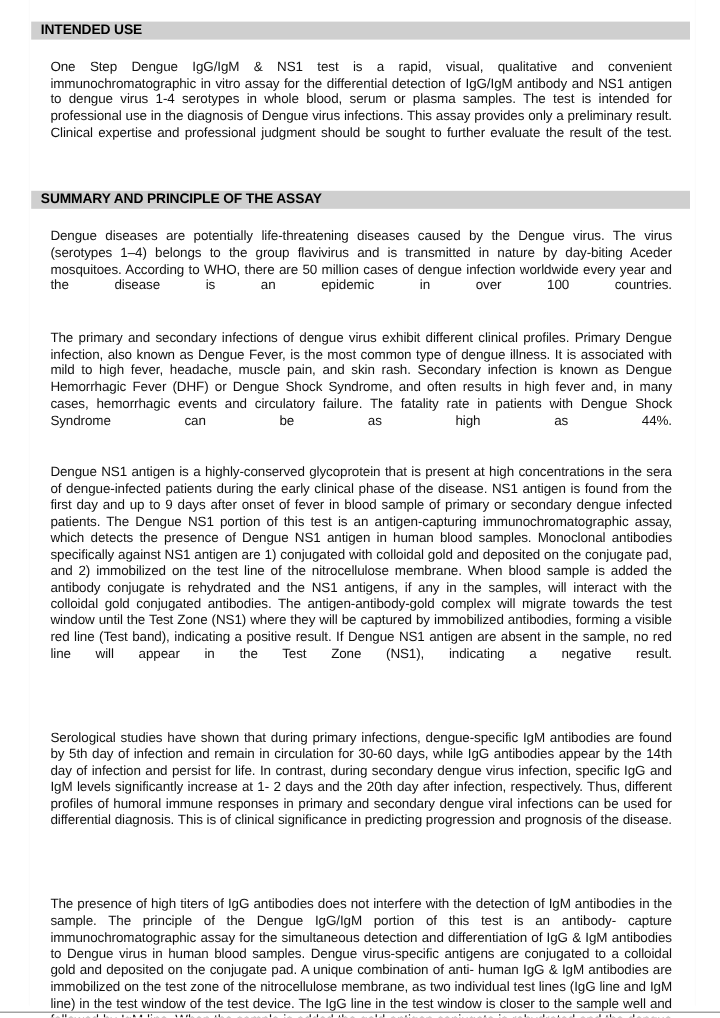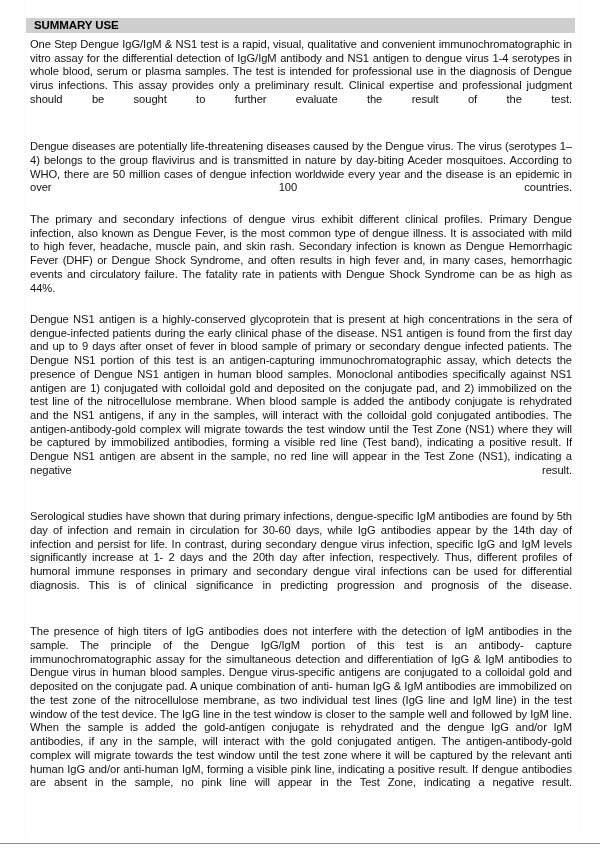--- a/index.html
+++ b/index.html
@@ -58,21 +58,21 @@
     letter-spacing: -0.1px;
     padding-left: 8px;
     box-sizing: border-box;
     margin: 0;
     color: #000;
   }
   .body-text {
     font-size: 11.2px;
     line-height: 13.72px;
     text-align: justify;
-    margin: 4px;
+    margin: 16px;
     letter-spacing: -0.08px;
     word-spacing: 0.1px;
     color: #111;
   }
   .body-text.last-nojustify {
     text-align: left;
   }
   .gap-sm { height: 1px; }
   .gap-para { height: 11px; }
   .spacer-top { height: 18px; }
@@ -89,26 +89,27 @@
 
 <div class="page">
 
   <div class="edge-left"></div>
   <div class="edge-right"></div>
 
   <div class="content">
 
     <div class="spacer-top"></div>
 
-    <div class="section-header">SUMMARY USE</div>
+    <div class="section-header">INTENDED USE</div>
     <div class="gap-sm"></div>
     <p class="body-text">One Step Dengue IgG/IgM &amp; NS1 test is a rapid, visual, qualitative and convenient immunochromatographic in vitro assay for the differential detection of IgG/IgM antibody and NS1 antigen to dengue virus 1-4 serotypes in whole blood, serum or plasma samples. The test is intended for professional use in the diagnosis of Dengue virus infections. This assay provides only a preliminary result. Clinical expertise and professional judgment should be sought to  further evaluate the result of the test.</p>
 
     <div class="spacer-between-sections"></div>
 
+    <div class="section-header">SUMMARY AND PRINCIPLE OF THE ASSAY</div>
     <div class="gap-sm"></div>
 
     <p class="body-text">Dengue diseases are potentially life-threatening diseases caused by the Dengue virus. The virus (serotypes 1–4) belongs to the group flavivirus and is transmitted in nature by day-biting Aceder mosquitoes. According to WHO, there are 50 million cases of dengue infection worldwide every  year and the disease is an epidemic in over 100 countries.</p>
 
     <p class="body-text">The primary and secondary infections of dengue virus exhibit different clinical profiles. Primary Dengue infection, also known as Dengue Fever, is the most common type of dengue illness. It is associated with mild to high fever, headache, muscle pain, and skin rash. Secondary infection is known as Dengue Hemorrhagic Fever (DHF) or Dengue Shock Syndrome, and often results in  high fever and, in many cases, hemorrhagic events and circulatory failure. The fatality rate in   patients with Dengue Shock Syndrome can be as high as 44%.</p>
 
     <p class="body-text">Dengue NS1 antigen is a highly-conserved glycoprotein that is present at high concentrations in  the sera of dengue-infected patients during the early clinical phase of the disease. NS1 antigen is  found from the first day and up to 9 days after onset of fever in blood sample of primary or  secondary dengue infected patients. The Dengue NS1 portion of this test is an antigen-capturing immunochromatographic assay, which detects the presence of Dengue NS1 antigen in human blood samples. Monoclonal antibodies specifically against NS1 antigen are 1) conjugated with colloidal gold and deposited on the conjugate pad, and 2) immobilized on the test line of the nitrocellulose membrane. When blood sample is added the antibody conjugate is rehydrated and the NS1 antigens, if any in the samples, will interact with the colloidal gold conjugated antibodies. The antigen-antibody-gold complex will migrate towards the test window until the Test Zone (NS1) where they will be captured by immobilized antibodies, forming a visible red line (Test band), indicating a positive result. If Dengue NS1 antigen are absent in the sample, no red line will  appear in the Test Zone (NS1), indicating a negative result.</p>
 
     <div class="gap-para"></div>
 

